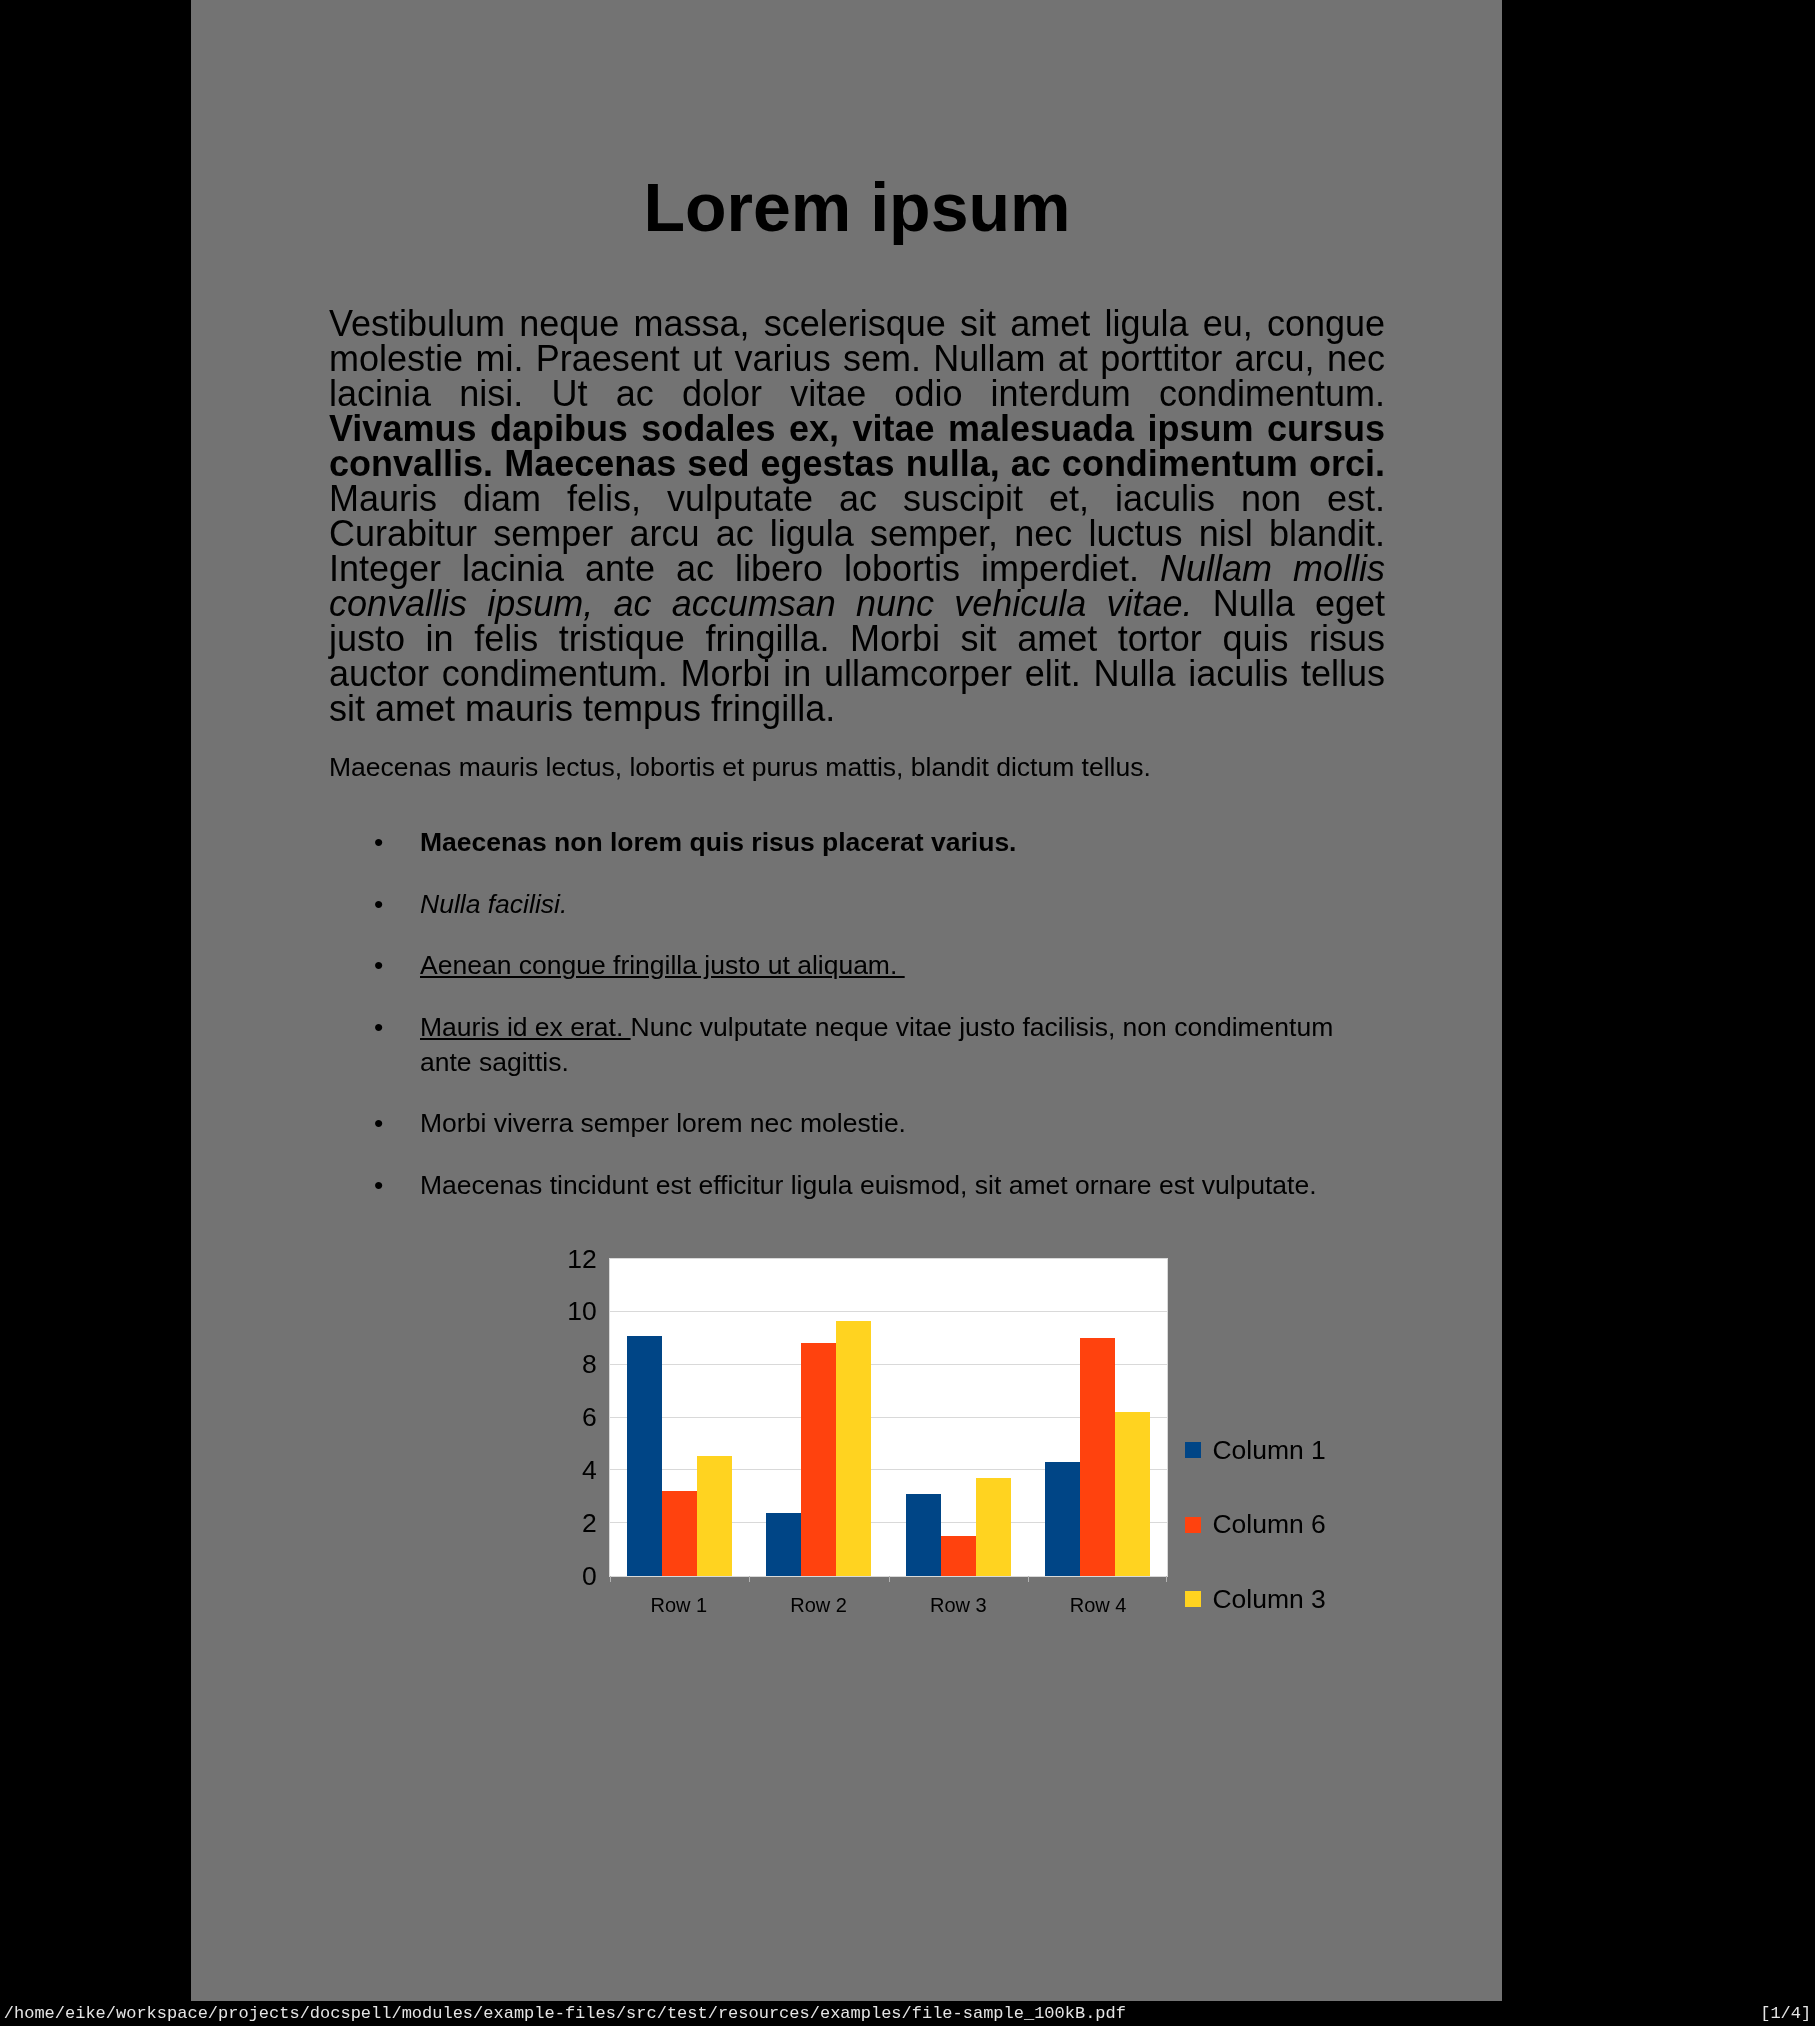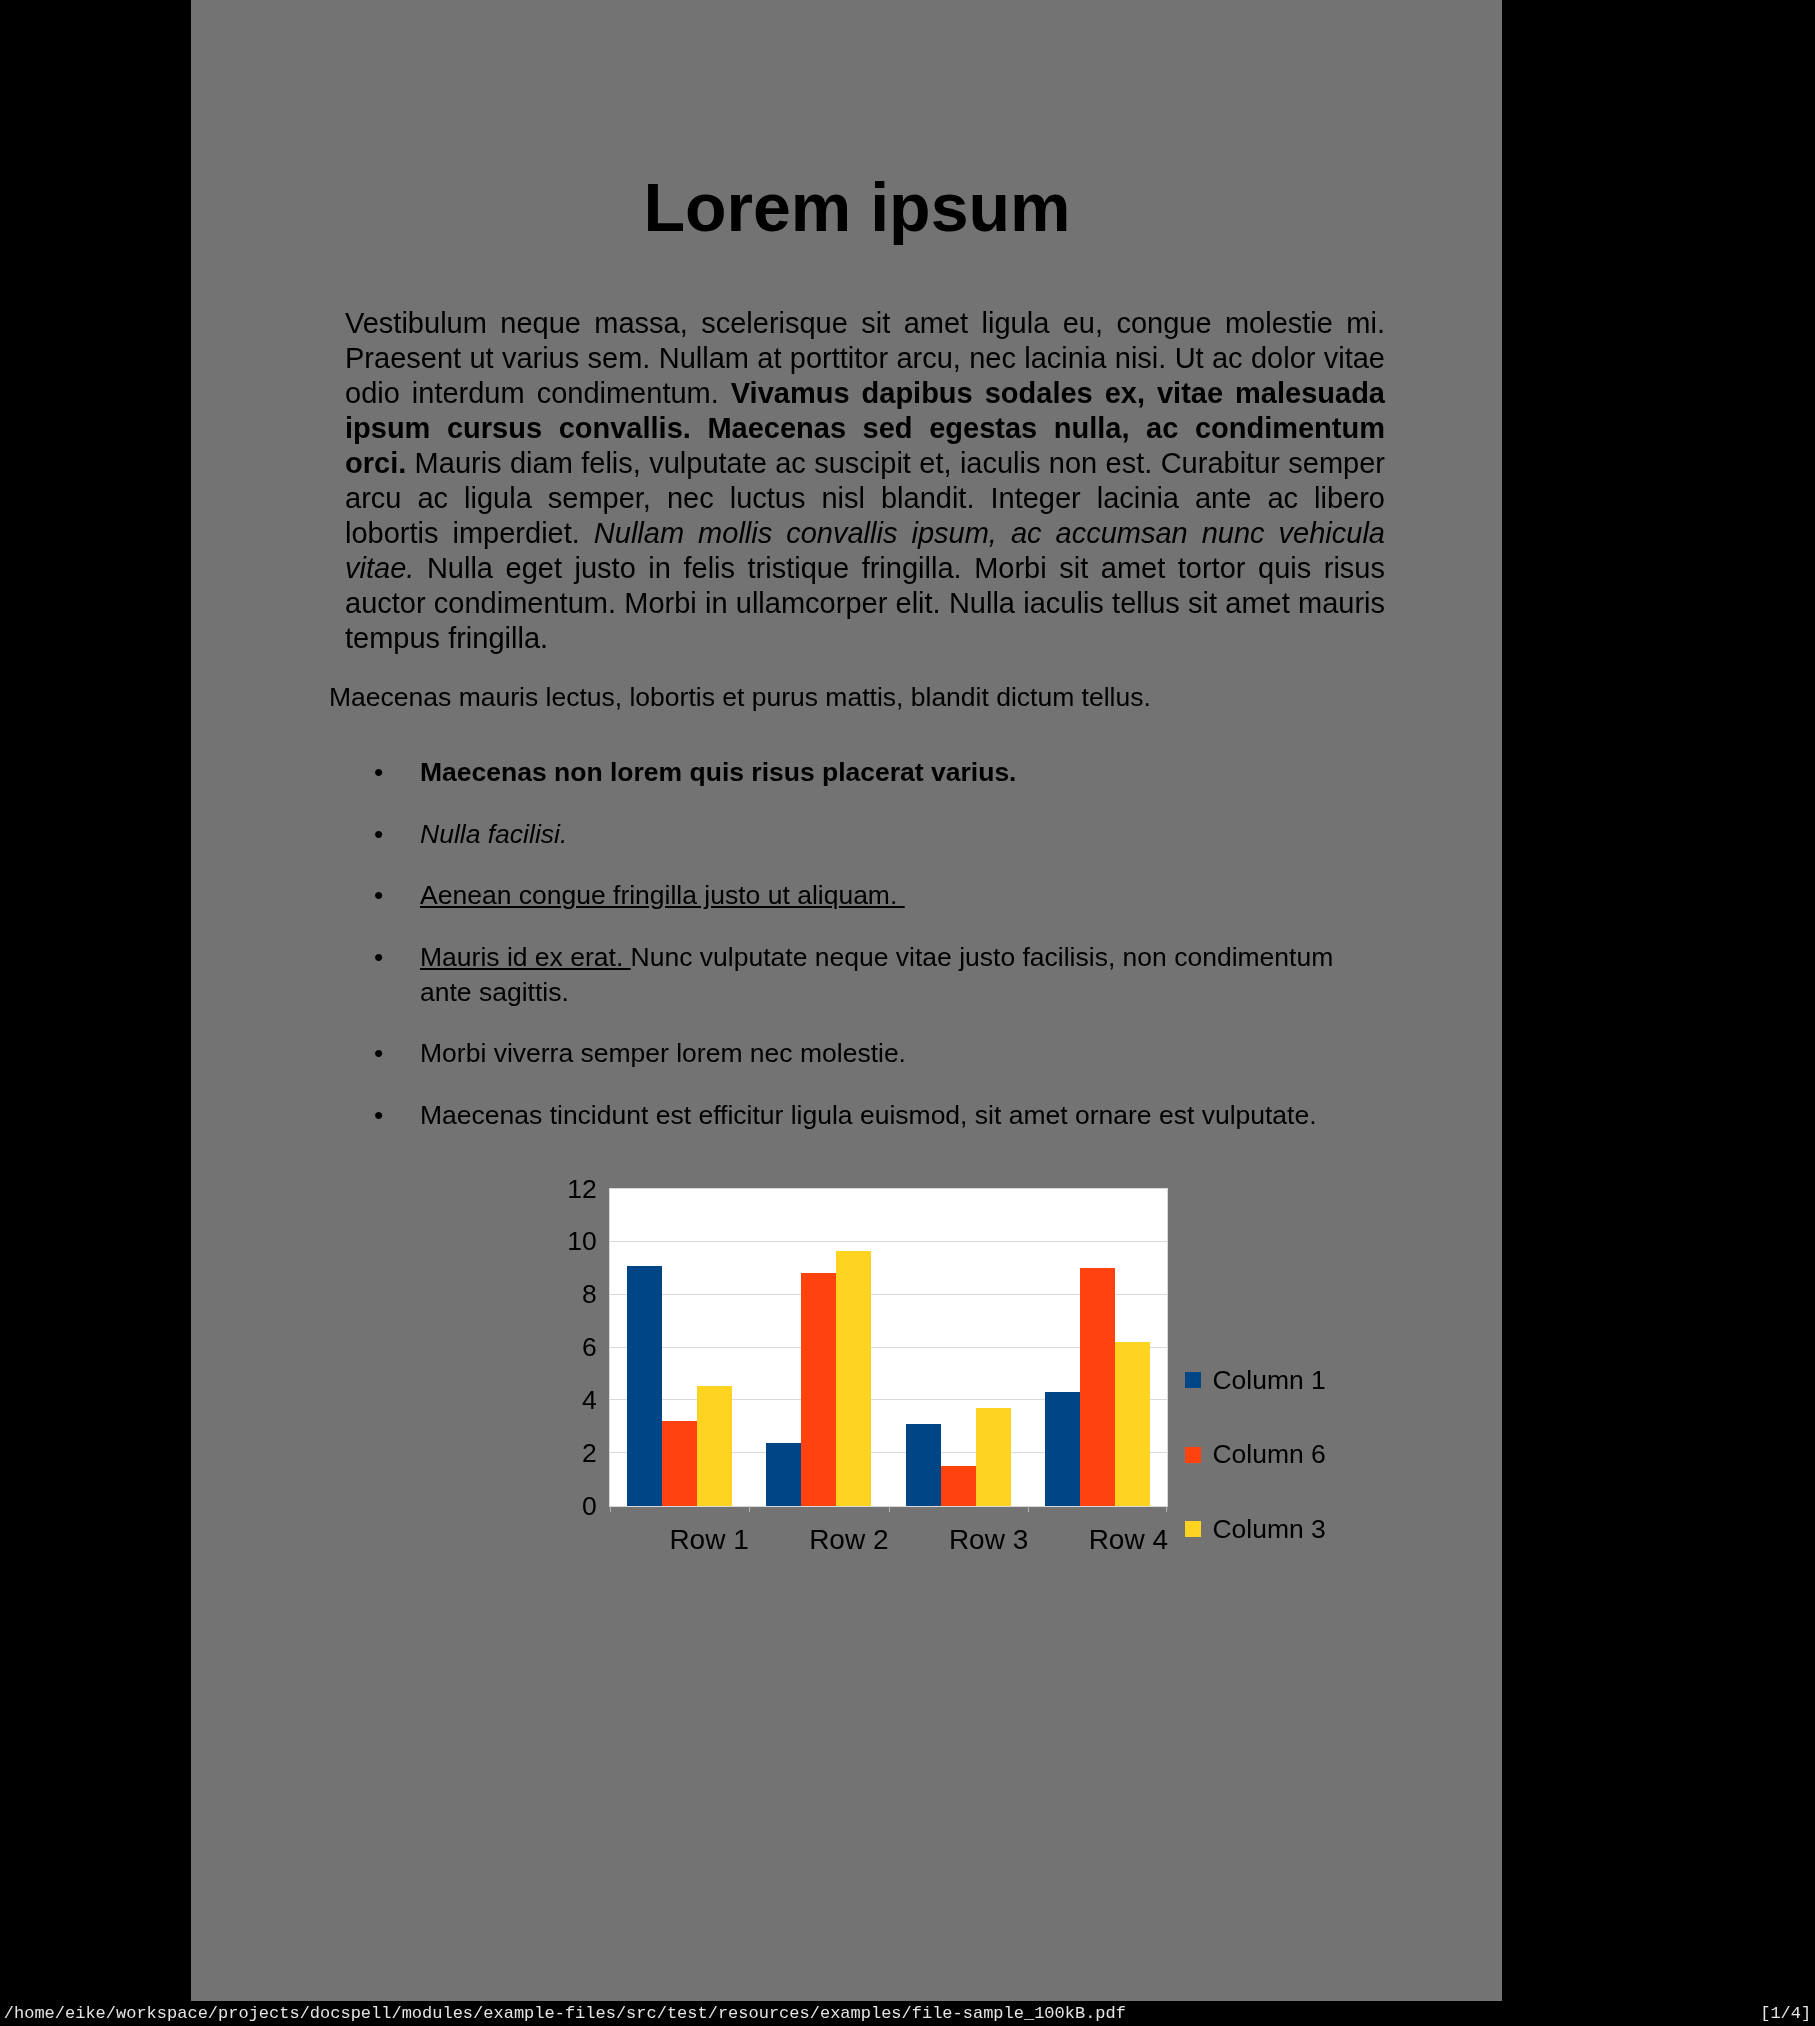--- a/index.html
+++ b/index.html
@@ -22,22 +22,22 @@
     margin:0; padding-top:170px;
     font-size:68px; font-weight:bold;
     text-align:center; line-height:1.1;
   }
   .doc-heading {
     margin:112px 0 0 0;
     font-size:37px; font-weight:bold;
     line-height:48px; text-indent:68px;
   }
   .para {
-    margin:61px 0 0 16px;
-    font-size:29px; line-height:35px;
+    margin:61px 0 0 0;
+    font-size:36px; line-height:35px;
     text-align:justify;
   }
   .para2 { margin:24.6px 0 0 0; font-size:26.5px; line-height:35px; }
 
   ul.bullets { list-style:none; margin:40px 0 0 0; padding:0; }
   ul.bullets li {
     position:relative; padding-left:91px;
     font-size:26.5px; line-height:35px; margin-bottom:26.5px;
   }
   .bullet { position:absolute; left:45px; }
@@ -58,21 +58,21 @@
   .bar-area { position:absolute; left:0; right:0; top:0; bottom:0; display:flex; align-items:flex-end; }
   .bar-group { flex:1 1 0; display:flex; justify-content:center; align-items:flex-end; height:100%; }
   .bar { width:35px; }
   .ytick {
     position:absolute; right:calc(100% + 13.2px);
     width:66px; text-align:right;
     font-size:26.5px; line-height:26.5px;
   }
   .tickmark { position:absolute; top:100%; width:0.9px; height:6.6px; background:#b3b3b3; }
   .xlabels { margin-left:280px; width:559px; display:flex; margin-top:17px; }
-  .xlabel { flex:1 1 0; text-align:right; font-size:28px; }
+  .xlabel { flex:1 1 0; text-align:center; font-size:20px; }
   .legend { position:absolute; left:856px; top:131px; }
   .legend-item { display:flex; align-items:center; margin-bottom:9.5px;margin-top:48px; }
   .swatch { width:16px; height:16px; margin-right:11.4px; }
   .legend-label { font-size:26.5px; line-height:26.5px; }
 
   
   .statusbar {
     position:absolute; left:0; bottom:0;
     width:100%; height:24.6px;
     background:#000; color:#e5e5e5;

